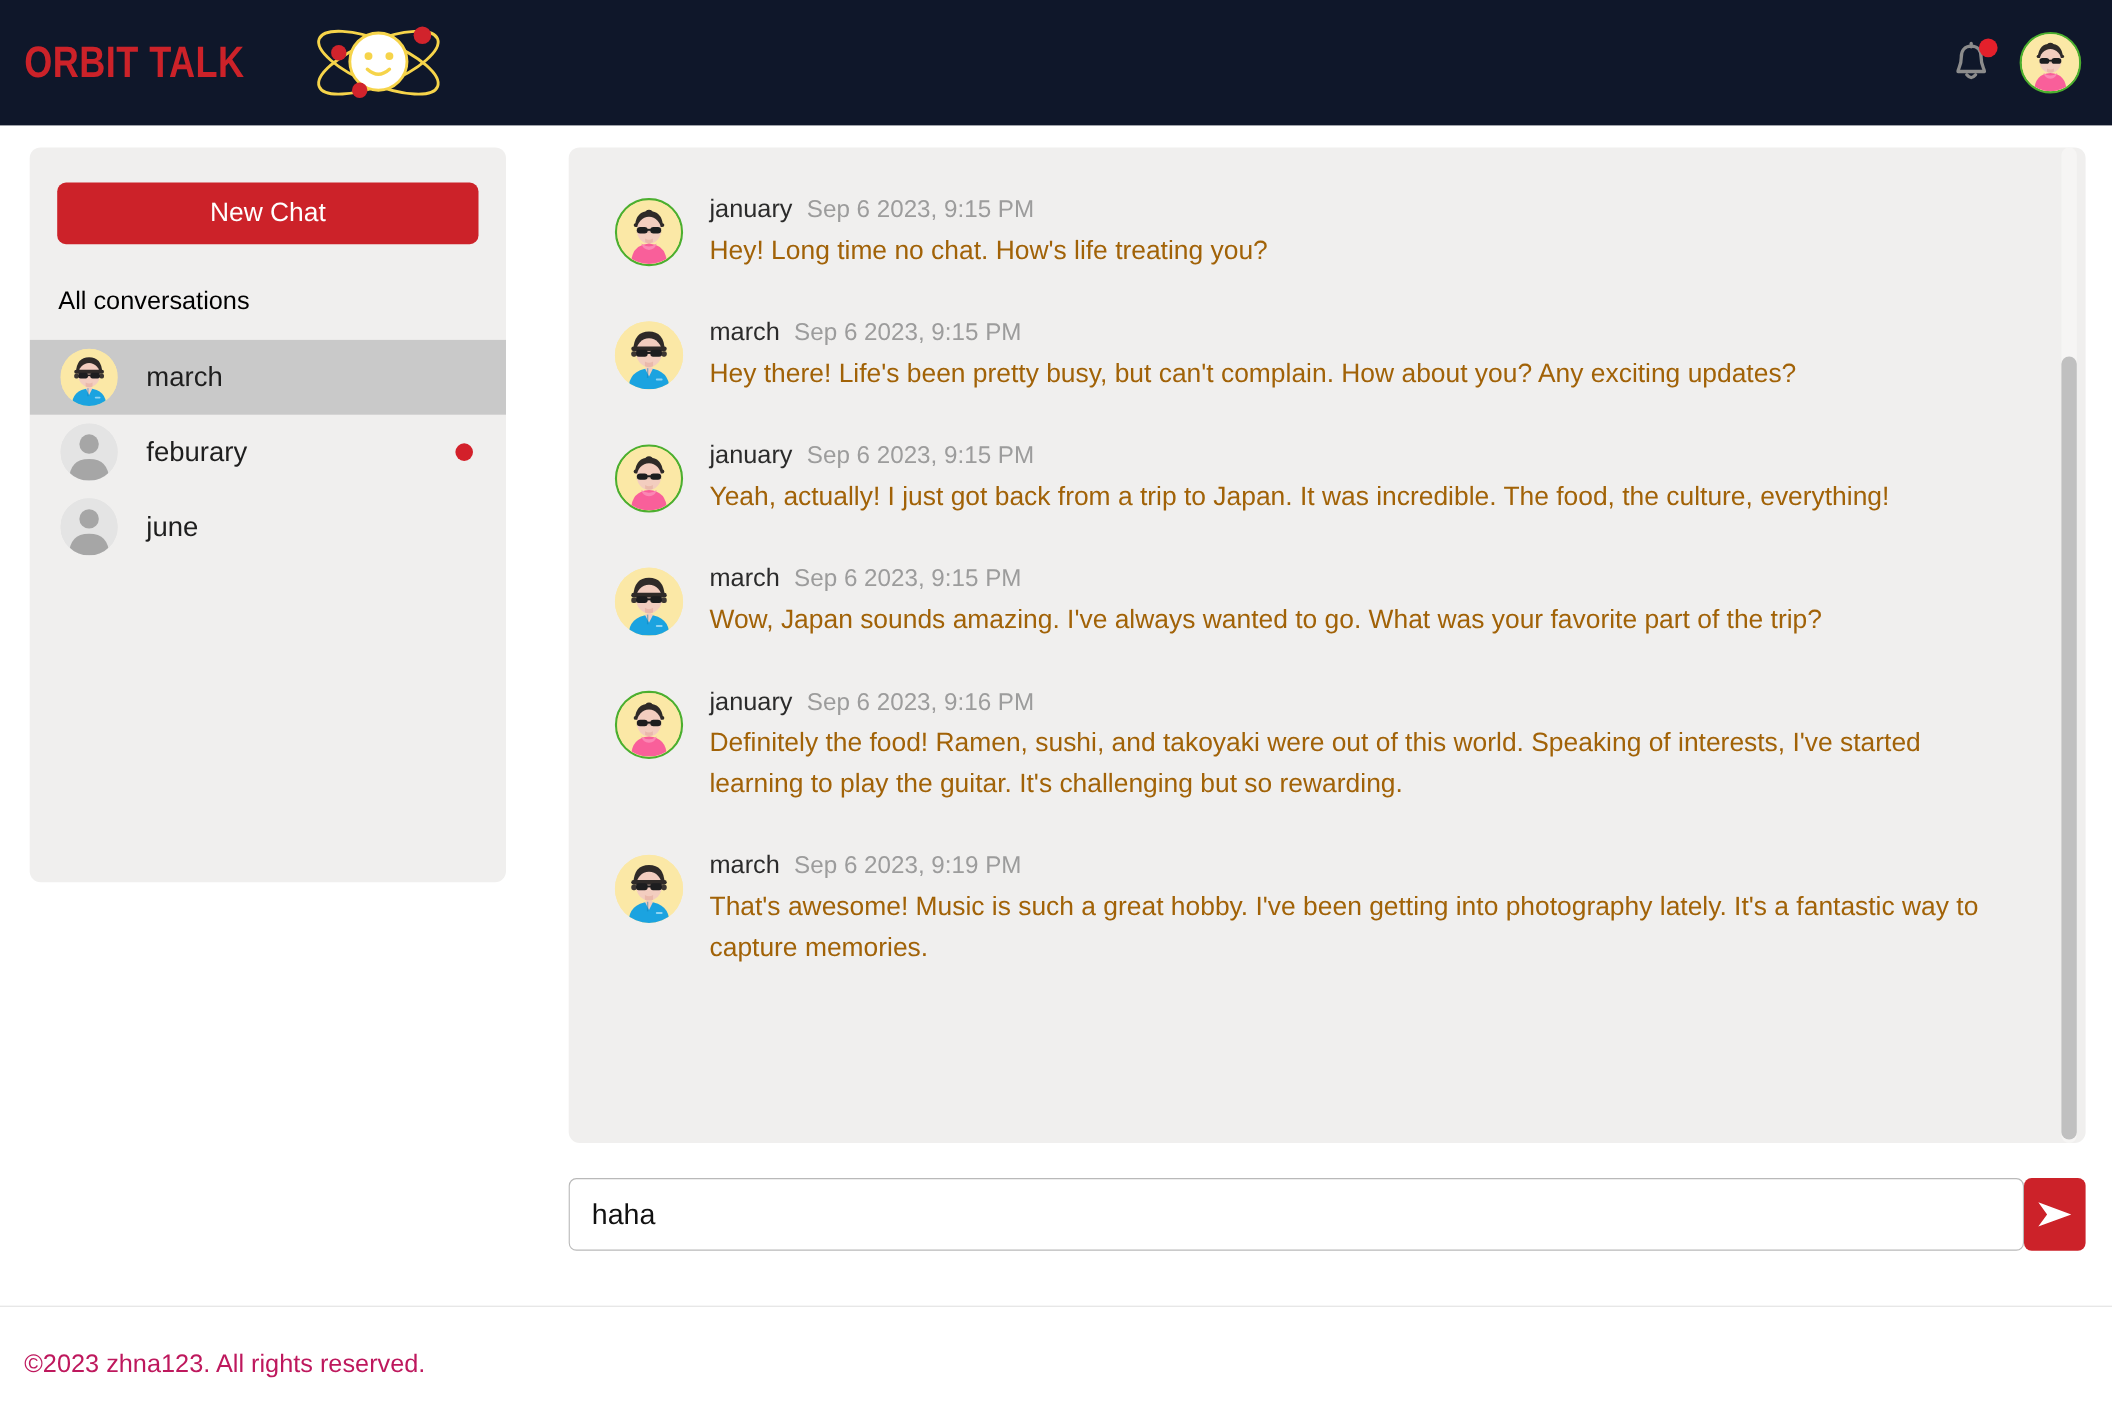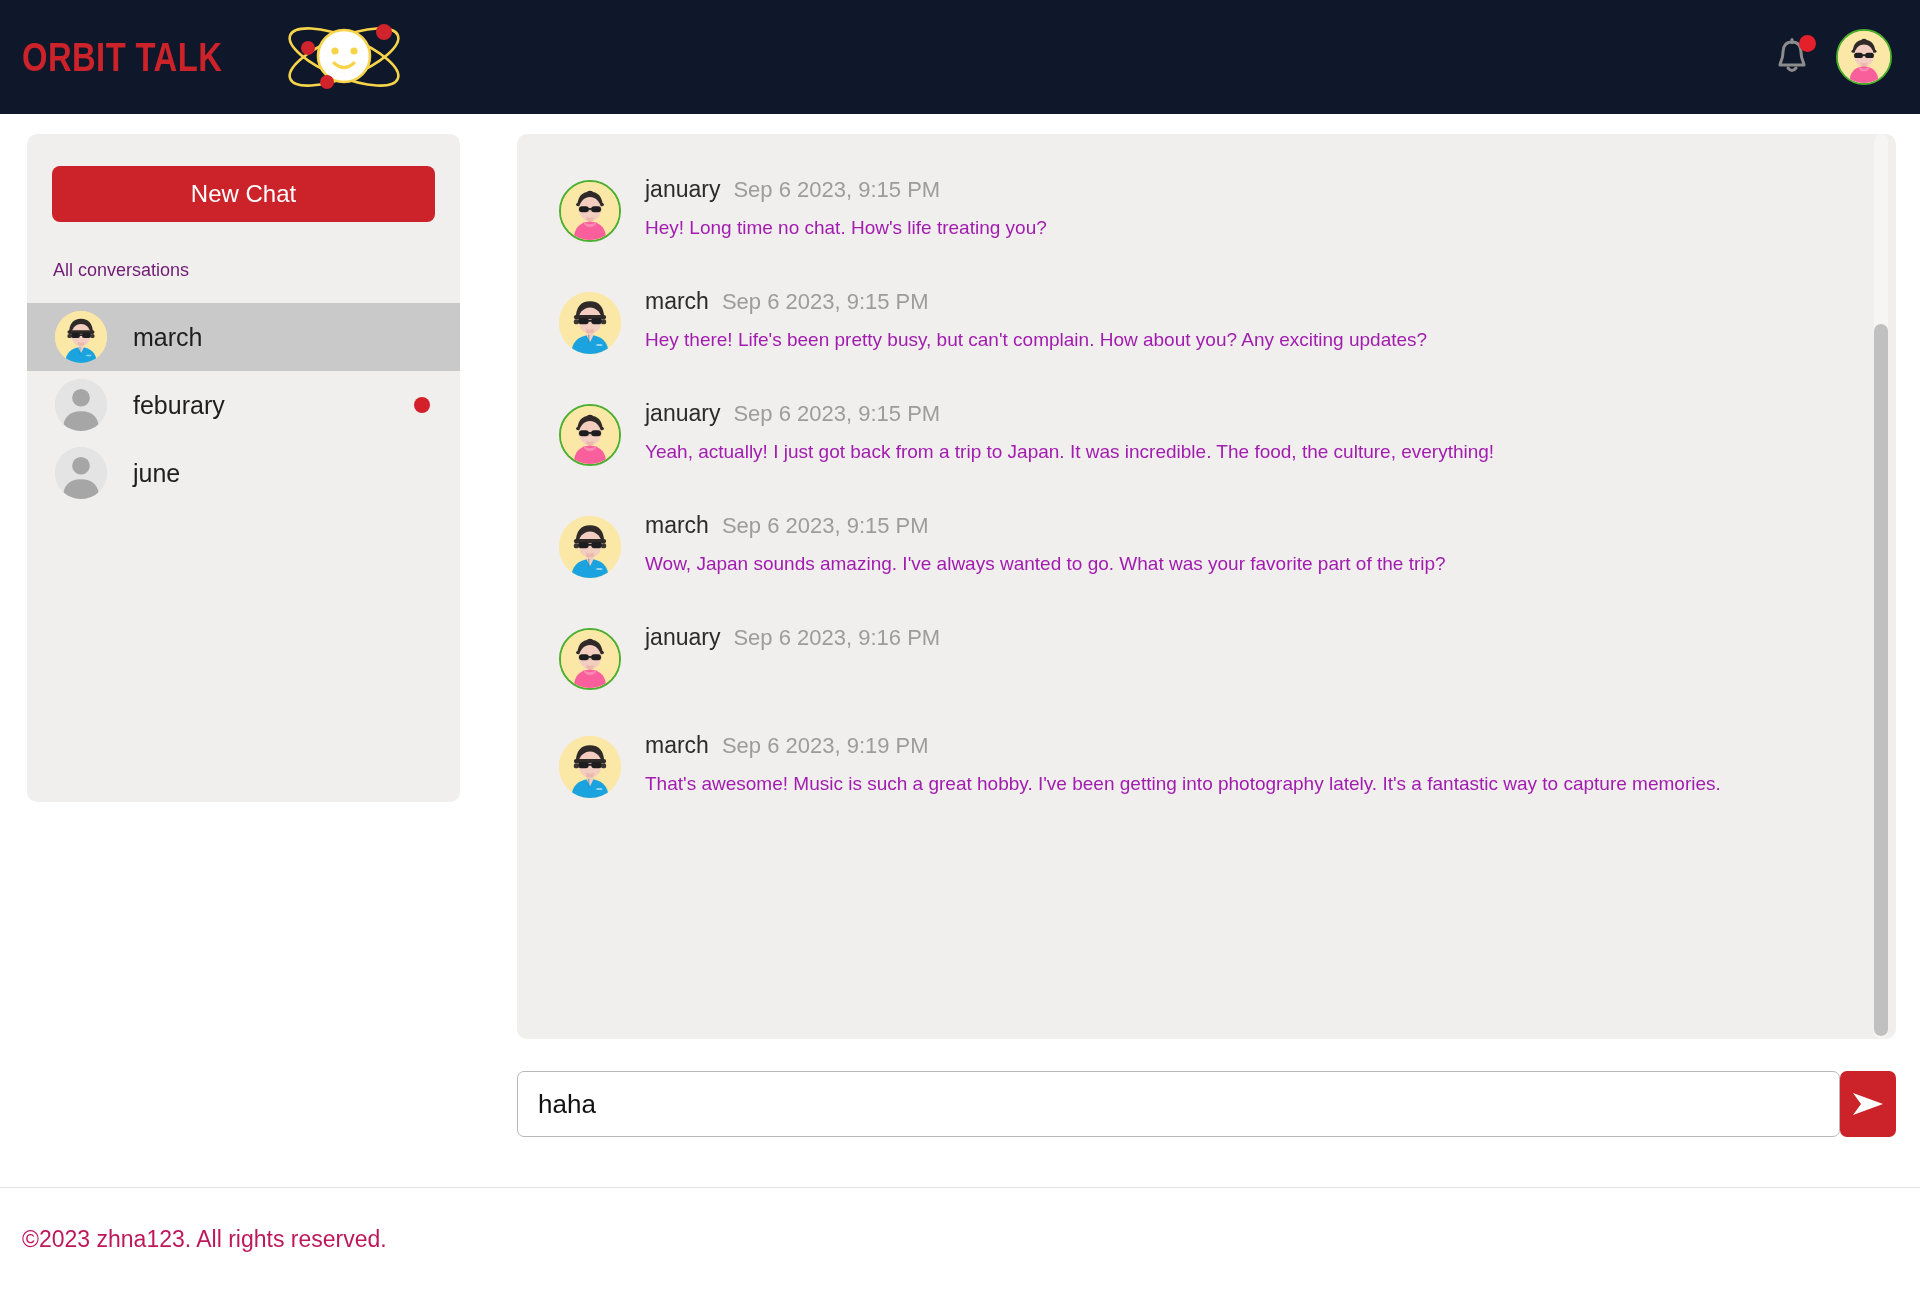--- a/index.html
+++ b/index.html
@@ -104,22 +104,22 @@
     color: #ffffff;
     border: none;
     border-radius: 8px;
     font-family: "Liberation Sans", sans-serif;
     font-size: 24px;
     cursor: pointer;
   }
 
   .all-convos {
     margin: 38px 11px 0 26px;
-    font-size: 18px;
-    color: #701a75;
+    font-size: 23px;
+    color: #000000;
   }
 
   .convo-list { margin-top: 22px; }
 
   .convo-item {
     display: flex;
     align-items: center;
     height: 68px;
     padding: 0 30px 0 28px;
     gap: 26px;
@@ -177,23 +177,23 @@
   .msg-meta {
     display: flex;
     align-items: baseline;
     gap: 13px;
     margin-bottom: 6px;
   }
   .msg-author { font-size: 23px; color: #2b2b2b; }
   .msg-time { font-size: 22px; color: #9c9c9c; }
 
   .msg-text {
-    font-size: 19px;
+    font-size: 24px;
     line-height: 37px;
-    color: #a21caf;
+    color: #a16207;
     max-width: 1160px;
   }
 
   
   .scroll-track {
     position: absolute;
     top: 0; right: 8px;
     width: 14px;
     height: 100%;
     background: #f6f5f4;
@@ -445,20 +445,21 @@
           <div class="msg-avatar avatar-circle ring">
             <svg class="av" viewBox="0 0 100 100">
                 <use href="#sym-january"></use>
               </svg>
           </div>
           <div class="msg-body">
             <div class="msg-meta">
               <span class="msg-author">january</span>
               <span class="msg-time">Sep 6 2023, 9:16 PM</span>
             </div>
+            <div class="msg-text">Definitely the food! Ramen, sushi, and takoyaki were out of this world. Speaking of interests, I've started learning to play the guitar. It's challenging but so rewarding.</div>
           </div>
         </div>
 
         <div class="msg">
           <div class="msg-avatar avatar-circle">
             <svg class="av" viewBox="0 0 100 100">
                 <use href="#sym-march"></use>
               </svg>
           </div>
           <div class="msg-body">

